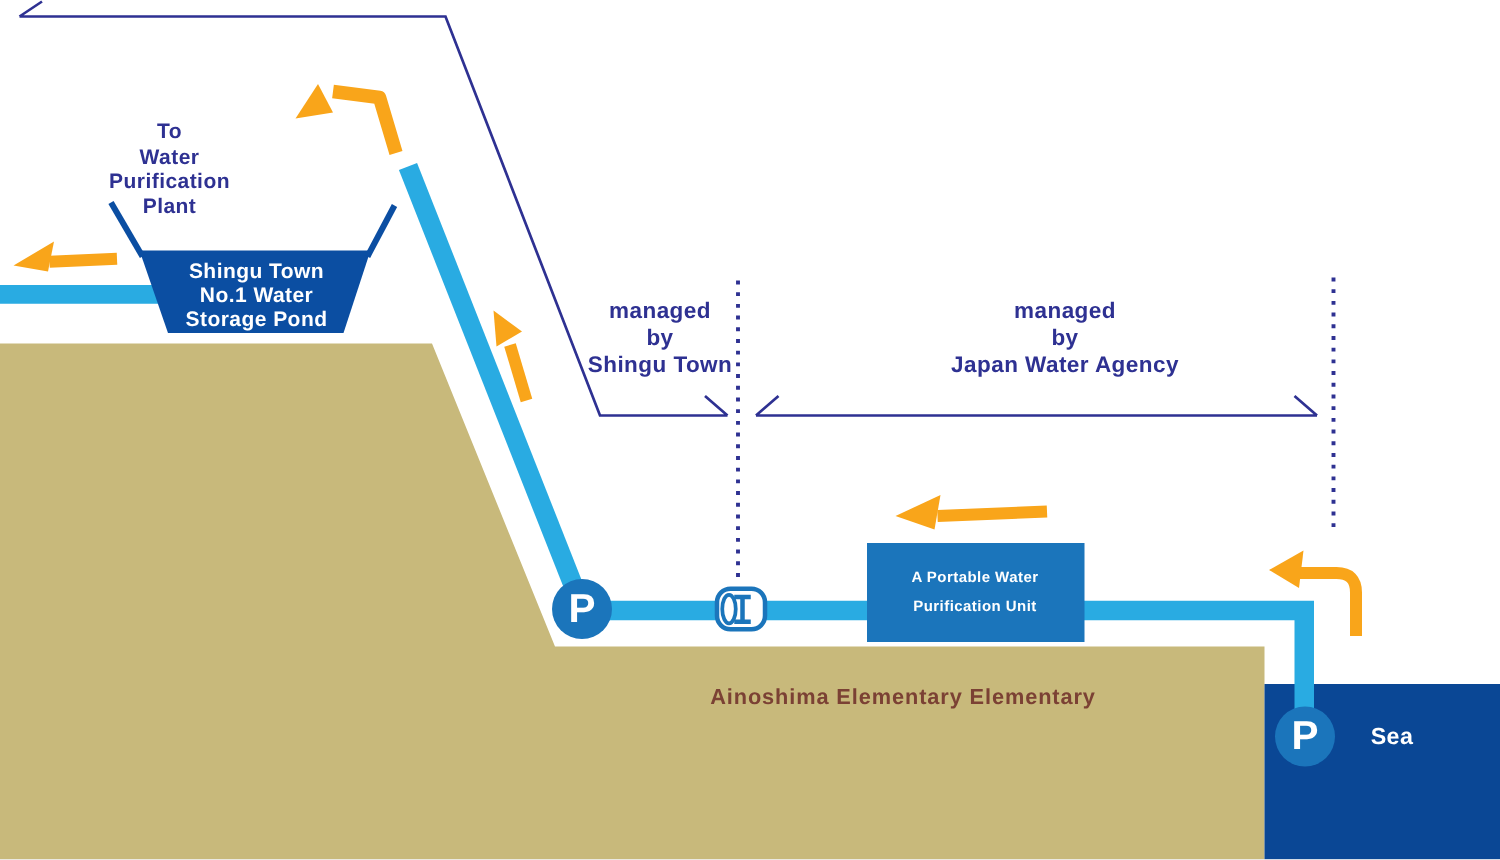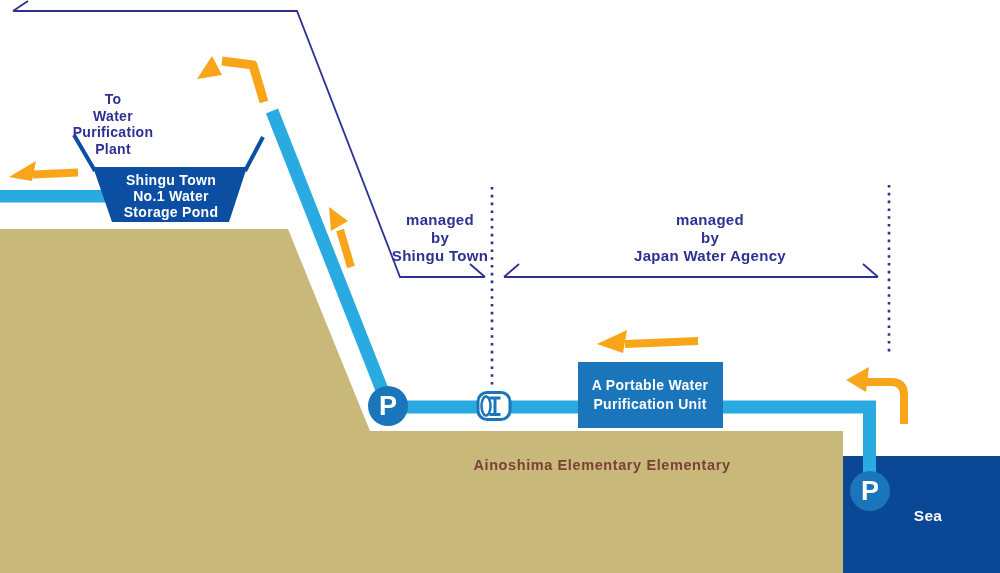--- a/index.html
+++ b/index.html
@@ -31,29 +31,29 @@
   .orange-stroke{stroke:var(--orange);fill:none;}
   .orange-fill{fill:var(--orange);}
   .coupling-body{fill:#ffffff;stroke:var(--medium-blue);stroke-width:3;}
   .coupling-detail{stroke:var(--medium-blue);fill:#ffffff;}
 
   .lbl{
     position:absolute;transform:translate(-50%,-50%);
     font-weight:bold;text-align:center;white-space:pre-line;
     letter-spacing:0.3px;
   }
-  .navy-text{color:var(--line-navy);margin-top:12px;}
+  .navy-text{color:var(--line-navy);}
   .white-text{color:#ffffff;}
   .lbl-dest{left:113px;top:112px;font-size:14px;line-height:16.5px;}
   .lbl-pond{left:171px;top:196px;font-size:14px;line-height:16px;}
   .lbl-zone-left{left:440px;top:226px;font-size:15px;line-height:18px;}
   .lbl-zone-right{left:710px;top:226px;font-size:15px;line-height:18px;}
-  .lbl-unit{left:650px;top:395px;font-size:14px;line-height:19px;}
+  .lbl-unit{left:650px;top:395px;font-size:10px;line-height:19px;}
   .lbl-schoolyard{left:602px;top:465px;font-size:14.5px;letter-spacing:0.6px;color:var(--schoolyard-text);}
-  .lbl-sea{left:928px;top:516px;font-size:15.5px;}
+  .lbl-sea{left:928px;top:492px;font-size:15.5px;}
   .pump-letter{font-size:27px;letter-spacing:0;}
   .pump-letter.p1{left:388px;top:406px;}
   .pump-letter.p2{left:870px;top:491px;}
 </style>
 </head>
 <body>
 
 <div id="stage">
 
   <svg id="shapes" width="1000" height="573" viewBox="0 0 1000 573">

